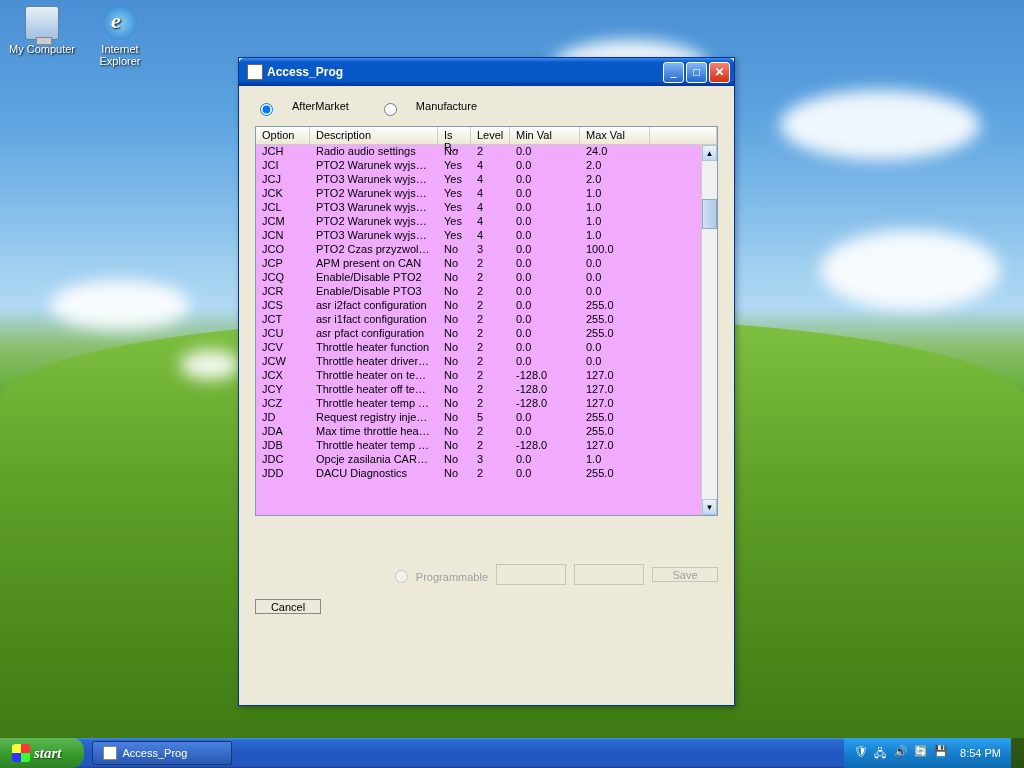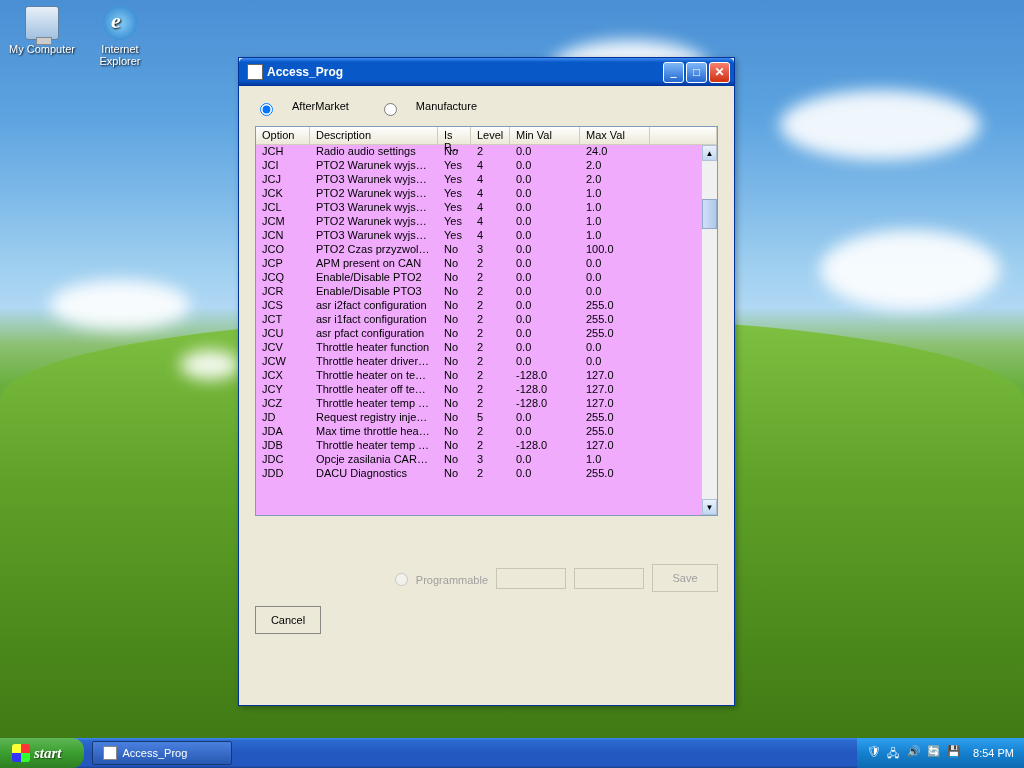--- a/index.html
+++ b/index.html
@@ -28,21 +28,21 @@
 .desktop-icon .ic { width:34px; height:34px; margin:0 auto 3px; }
 .ic-computer{background:linear-gradient(#e8f0f8,#a0c0e0);border:1px solid #6080a0;border-radius:3px;position:relative}
 .ic-computer:after{content:"";position:absolute;bottom:-6px;left:10px;width:14px;height:6px;background:#ccc;border:1px solid #888}
 .ic-ie{background:radial-gradient(#8ad0f8,#2078c8);border-radius:50%;position:relative}
 .ic-ie:before{content:"e";color:#fff;font:italic bold 22px Georgia;position:absolute;top:2px;left:8px}
 .ic-recycle{background:linear-gradient(#d0f0d0,#60b060);border-radius:3px;position:relative}
 .ic-recycle:before{content:"♻";font-size:20px;position:absolute;top:5px;left:7px;color:#fff}
 .ic-tech{background:radial-gradient(#e0e0e0,#808080);border-radius:50%;position:relative}
 .ic-tech:before{content:"⚙";font-size:22px;position:absolute;top:4px;left:6px;color:#333}
 
-.taskbar { position:absolute; bottom:0; left:0; right:0; height:30px;
+.taskbar { position:absolute; bottom:0; left:0; right:13px; height:30px;
   background:linear-gradient(to bottom,#3f8cf3 0%,#2c6bd0 8%,#2358c0 50%,#2358c0 92%,#1a4090 100%);
   display:flex; align-items:center; }
 .start-btn { height:30px; padding:0 22px 0 12px; display:flex; align-items:center; gap:4px;
   background:linear-gradient(to bottom,#5fb756 0%,#3a9e2e 50%,#2e7f23 100%);
   border-radius:0 12px 12px 0; color:#fff; font:italic bold 15px Tahoma; cursor:pointer;
   text-shadow:1px 1px 1px #1a5010; }
 .start-btn .flag{width:18px;height:18px;background:
   conic-gradient(#f33 0 25%,#3f3 0 50%,#33f 0 75%,#ff3 0);border-radius:3px}
 .task-item { height:24px; margin:0 0 0 8px; padding:0 10px; display:flex; align-items:center; gap:6px;
   background:linear-gradient(to bottom,#4a80e0,#2858b0); color:#fff; font-size:11px;
@@ -96,21 +96,21 @@
 .c-max{width:70px}
 .lv-scroll{position:absolute;right:0;top:0;bottom:0;width:16px;
   background:#f0f0f0;border-left:1px solid #d0ccc0;display:flex;flex-direction:column}
 .lv-scroll .sb-btn{height:16px;background:linear-gradient(#eaf2fb,#c0d8f0);
   border:1px solid #b0c0d8;display:flex;align-items:center;justify-content:center;cursor:pointer;font-size:8px}
 .lv-scroll .sb-thumb{background:linear-gradient(to right,#d0e0f8,#b0c8e8);
   border:1px solid #90a8c8;margin:38px 0 0 0;height:30px;cursor:pointer}
 
 .prog-row{display:flex;gap:8px;align-items:center;margin-top:48px;justify-content:flex-end;color:#a0a0a0}
 .prog-row .txtbox{width:70px;height:21px;border:1px solid #c8c4b8;background:#ece9d8}
-.btn{width:66px;height:28px;border:1px solid #888;background:#ece9d8;cursor:pointer;font-size:11px}
+.btn{width:66px;height:15px;border:1px solid #888;background:#ece9d8;cursor:pointer;font-size:11px}
 .btn.disabled{color:#a0a0a0;border-color:#c8c4b8}
 .cancel-row{display:flex;margin-top:14px}
 </style>
 </head>
 <body>
 
 <div class="desktop">
   <div class="hill"></div>
   <div class="cloud c1"></div>
   <div class="cloud c2"></div>

